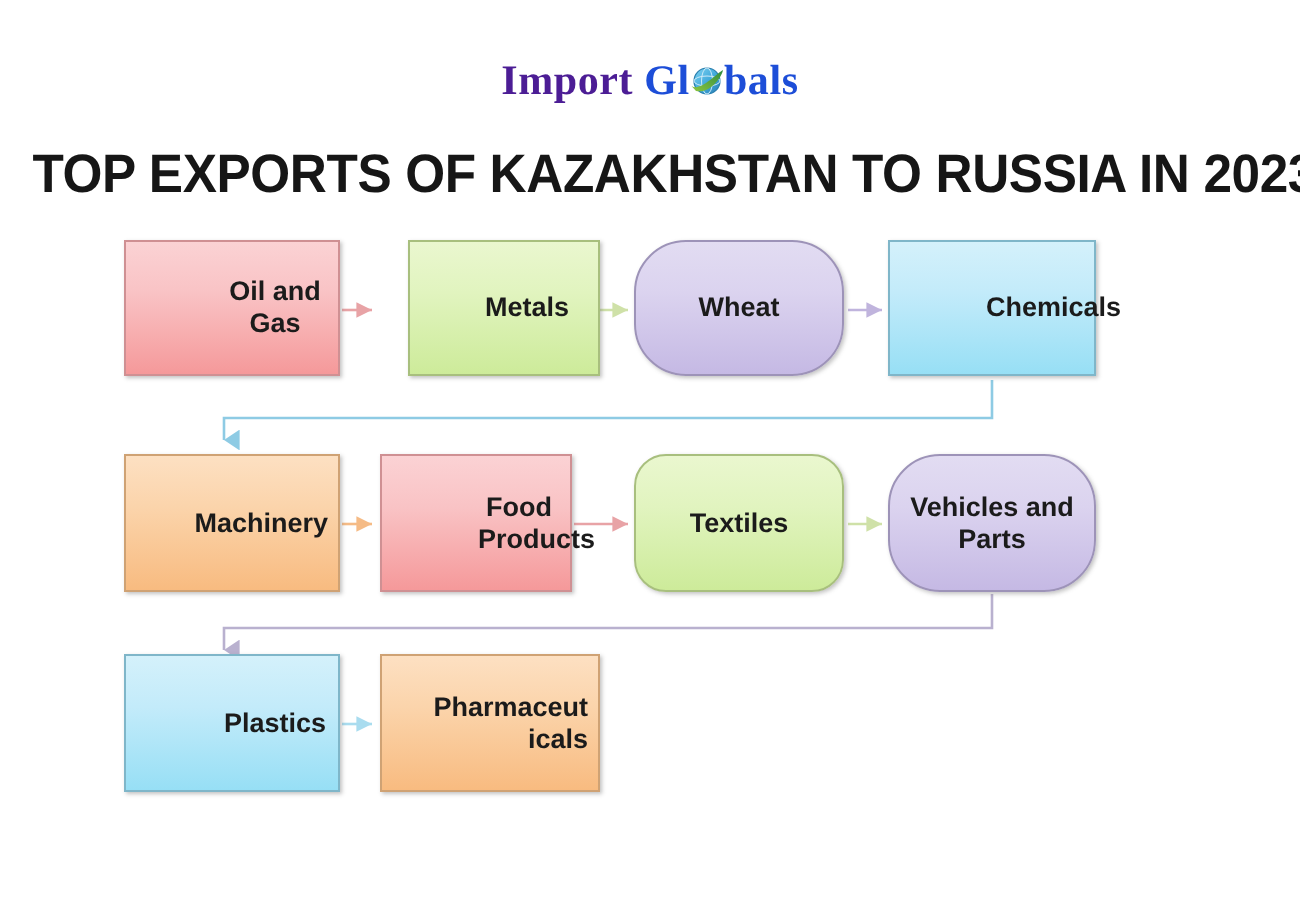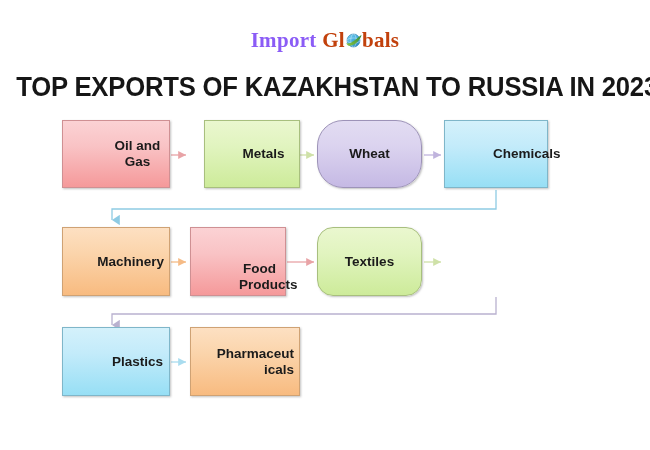--- a/index.html
+++ b/index.html
@@ -26,22 +26,22 @@
     left: 0;
     top: 28px;
     width: 650px;
     text-align: center;
     font-family: "Liberation Serif", serif;
     font-size: 21px;
     font-weight: 600;
     letter-spacing: 0.3px;
     white-space: nowrap;
   }
-  .logo-import { color: #8b5cf6; }
-  .logo-gl, .logo-bals { color: #c2410c; }
+  .logo-import { color: #4c1d95; }
+  .logo-gl, .logo-bals { color: #1d4ed8; }
   .logo-globe {
     display: inline-block;
     width: 17px;
     height: 17px;
     margin: 0 0px -2px 0px;
     position: relative;
     vertical-align: baseline;
   }
   .logo-globe svg { display: block; }
 
@@ -173,26 +173,29 @@
   <div class="box c-purple" style="left:317px; top:120px; width:105px; height:68px;">
     <span>Wheat</span>
   </div>
   <div class="box c-cyan" style="left:444px; top:120px; width:104px; height:68px;">
     <span>Chemicals</span>
   </div>
 
   <div class="box c-orange" style="left:62px; top:227px; width:108px; height:69px;">
     <span>Machinery</span>
   </div>
-  <div class="box c-pink" style="left:190px; top:227px; width:96px; height:69px;align-items:flex-end;">
+  <div class="box c-pink" style="left:190px; top:227px; width:96px; height:69px;">
     <span>Food<br>Products</span>
   </div>
   <div class="box c-green" style="left:317px; top:227px; width:105px; height:69px;border-radius:16px;">
     <span>Textiles</span>
   </div>
+  <div class="box c-purple" style="left:444px; top:227px; width:104px; height:69px;">
+    <span>Vehicles and<br>Parts</span>
+  </div>
 
   <div class="box c-cyan" style="left:62px; top:327px; width:108px; height:69px;">
     <span>Plastics</span>
   </div>
   <div class="box c-orange" style="left:190px; top:327px; width:110px; height:69px;">
     <span>Pharmaceut<br>icals</span>
   </div>
 
 </div>
 

